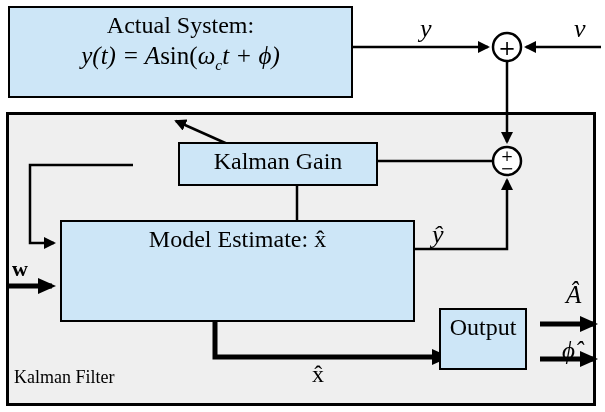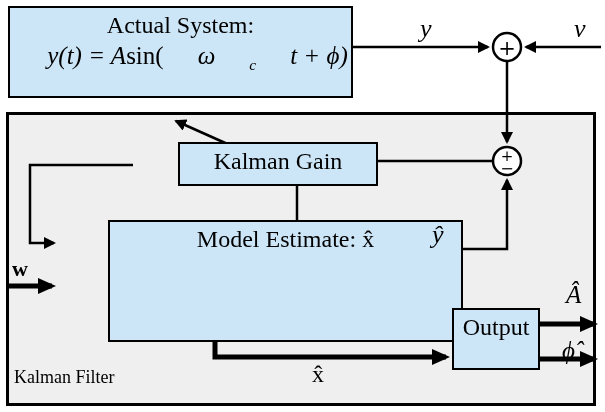--- a/index.html
+++ b/index.html
@@ -15,21 +15,21 @@
   .wire { stroke:#000; stroke-width:2.5; fill:none; }
   .wire-thick { stroke:#000; stroke-width:5; fill:none; }
   .node { fill:#ffffff; stroke:#000; stroke-width:2.5; }
   .bluebox {
     background:#cde6f7; border:2.5px solid #000; z-index:2;
     display:flex; flex-direction:column; justify-content:flex-start; align-items:center;
     text-align:center;
   }
   .box-text { font-size:24px; line-height:1.42; }
   .formula { font-size:25px; }
-  .it { font-style:italic;margin-left:34px; }
+  .it { font-style:italic; }
   sub { font-size:0.62em; }
   .sig { position:absolute; z-index:3; font-size:26px; font-style:italic; line-height:1; }
   .sig-rm { font-style:normal; }
   .sig-b { font-style:normal; font-weight:bold; font-size:22px; }
   .kf-label { position:absolute; z-index:2; font-size:18px; line-height:1; }
   .jsign {
     position:absolute; z-index:3; transform:translate(-50%,-50%);
     line-height:1; font-family:"DejaVu Serif",serif;
   }
 </style>
@@ -80,25 +80,25 @@
 
   <div class="abs bluebox" style="left:8px; top:6px; width:345px; height:92px;">
     <div class="box-text">Actual System:</div>
     <div class="formula"><span class="it">y(t) = A</span><span>sin(</span><span class="it">ω</span><sub class="it">c</sub><span class="it">t + ϕ)</span></div>
   </div>
 
   <div class="abs bluebox" style="left:133px; top:142px; width:200px; height:44px;margin-left:45px;">
     <div class="box-text">Kalman Gain</div>
   </div>
 
-  <div class="abs bluebox" style="left:60px; top:220px; width:355px; height:122px;margin-left:48px;">
+  <div class="abs bluebox" style="left:60px; top:220px; width:355px; height:102px;">
     <div class="box-text">Model Estimate: x̂</div>
   </div>
 
-  <div class="abs bluebox" style="left:452px; top:308px; width:88px; height:62px;">
+  <div class="abs bluebox" style="left:439px; top:308px; width:88px; height:62px;">
     <div class="box-text">Output</div>
   </div>
 
   <div class="kf-label" style="left:14px; top:368px;">Kalman Filter</div>
 
   <span class="sig" style="left:420px; top:16px;">y</span>
   <span class="sig" style="left:574px; top:16px;">v</span>
   <span class="sig" style="left:432px; top:222px;">ŷ</span>
   <span class="sig sig-b" style="left:12px; top:258px;">w</span>
   <span class="sig sig-rm" style="left:312px; top:362px; font-size:24px;">x̂</span>

